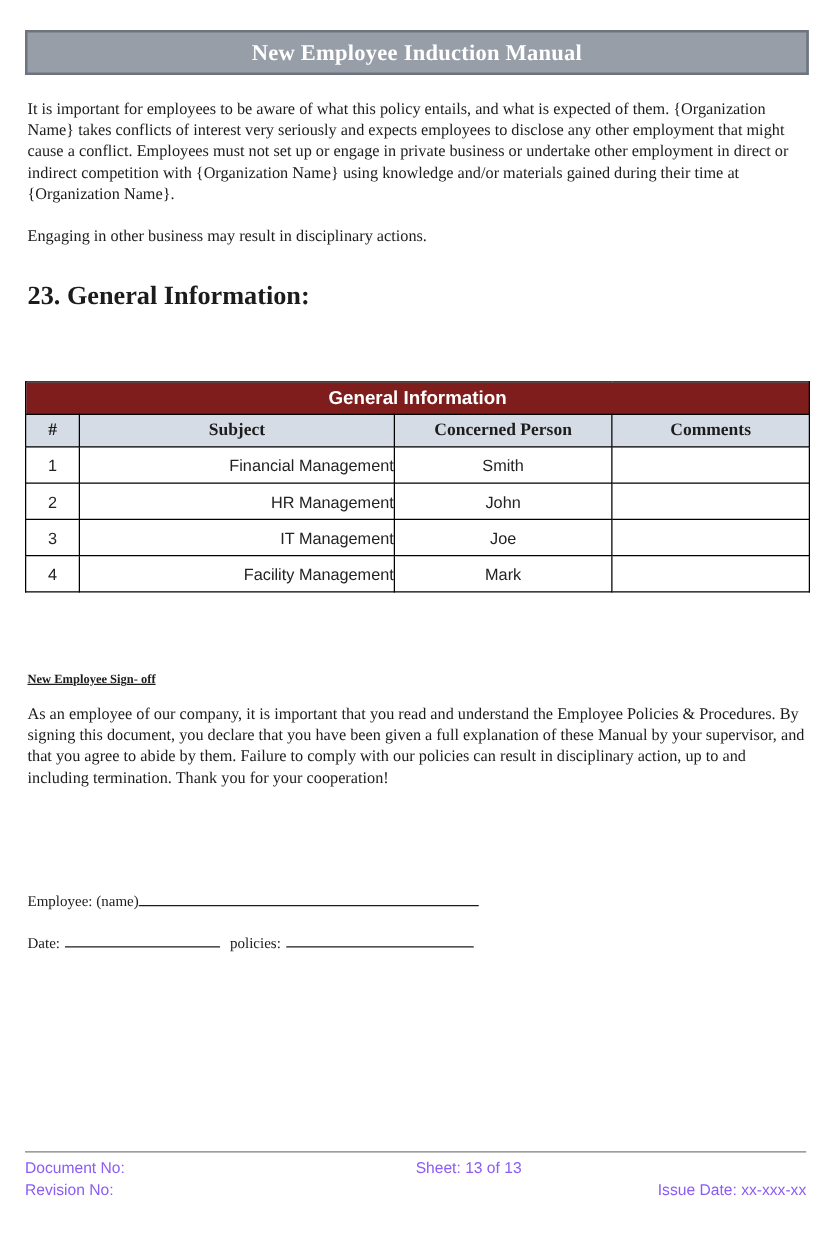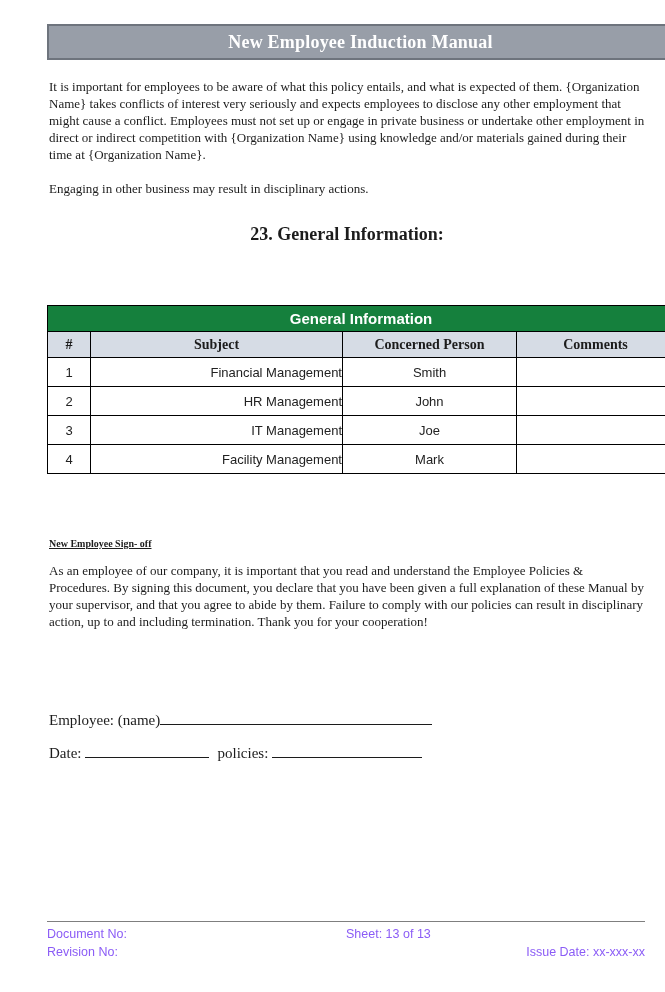--- a/index.html
+++ b/index.html
@@ -4,21 +4,21 @@
 <style>
   html, body { margin: 0; padding: 0; }
   body {
     width: 665px; height: 992px;
     background: #ffffff;
     font-family: "Liberation Serif", serif;
     color: #1c1c1c;
     position: relative;
     overflow: hidden;
   }
-  .page { position: absolute; inset: 0; margin-left: 27px; }
+  .page { position: absolute; inset: 0; }
 
   
   .titlebar {
     position: absolute;
     left: 20px; top: 24px;
     width: 623px; height: 32px;
     background: #989ea8;
     border: 2px solid #6e747d;
     display: flex; align-items: center; justify-content: center;
   }
@@ -30,37 +30,36 @@
   }
 
   
   .content { position: absolute; left: 22px; right: 20px; top: 78px; }
   .para {
     font-size: 13px;
     line-height: 17px;
     margin: 0 0 17px 0;
   }
   .section-heading {
-    font-size: 18px;
+    font-size: 21px;
     font-weight: bold;
     margin: 27px 0 0 0;
-    text-align: center;
   }
 
   
   .info-table {
     position: absolute;
     left: 20px; top: 305px;
     width: 627px;
     border-collapse: collapse;
     table-layout: fixed;
   }
   .info-table td, .info-table th { border: 1.6px solid #000000; padding: 0; }
   .tbl-title-row td {
-    background: #15803d;
+    background: #7f1d1d;
     height: 25px;
     text-align: center;
   }
   .tbl-title-text {
     color: #ffffff;
     font-family: "Liberation Sans", sans-serif;
     font-size: 15px;
     font-weight: bold;
   }
   .tbl-head-row th {
@@ -87,21 +86,21 @@
   
   .signoff { position: absolute; left: 22px; right: 20px; top: 538px; }
   .signoff-heading {
     font-size: 10px;
     font-weight: bold;
     text-decoration: underline;
     margin: 0 0 13px 0;
   }
   .signoff .para { margin-bottom: 0; }
 
-  .signature-block { position: absolute; left: 22px; top: 710px; font-size: 15px; }
+  .signature-block { position: absolute; left: 22px; top: 710px; font-size: 12px; }
   .sig-row { margin-bottom: 14px; white-space: nowrap; }
   .blank-line {
     display: inline-block;
     border-bottom: 1.2px solid #1c1c1c;
     height: 14px;
     vertical-align: baseline;
   }
   .line-employee  { width: 272px; }
   .line-date      { width: 124px; margin-left: 4px; }
   .line-signature { width: 150px; margin-left: 4px; }

